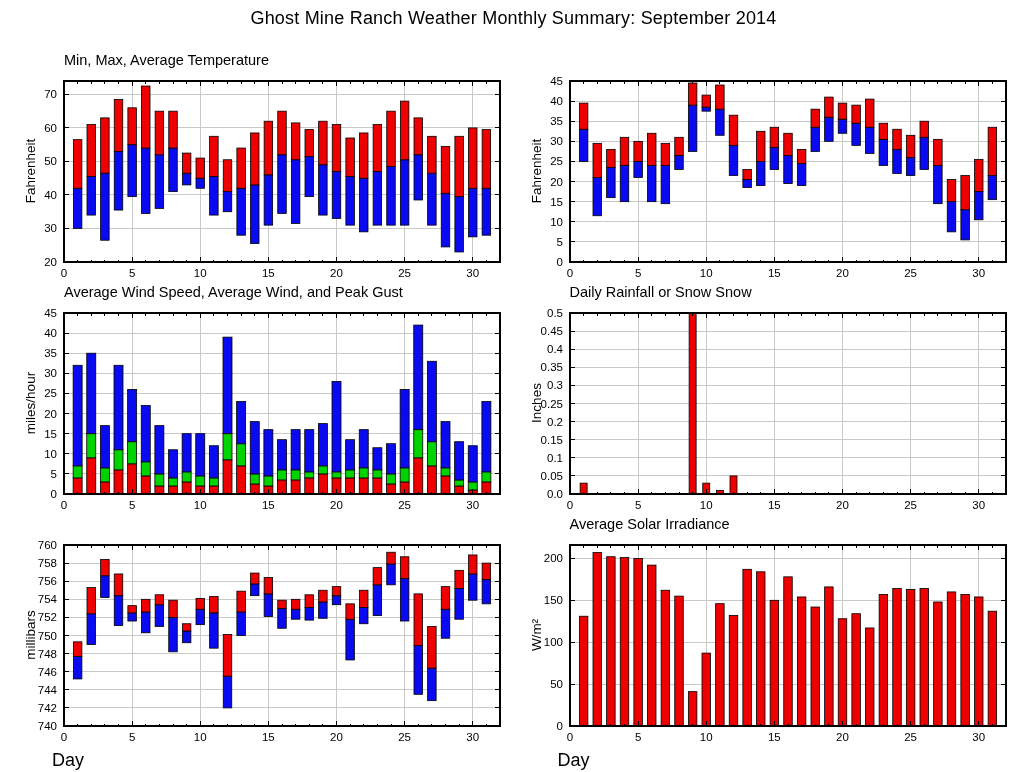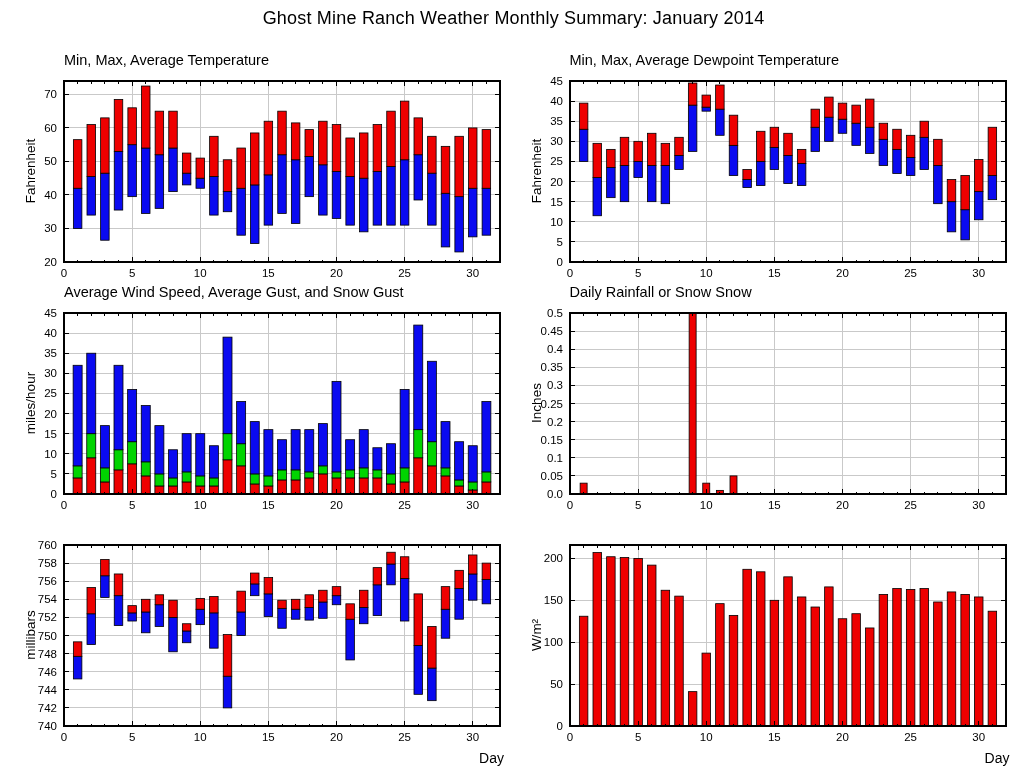--- a/index.html
+++ b/index.html
@@ -4,27 +4,27 @@
 <style>
   html,body{margin:0;padding:0;background:#ffffff;}
   body{width:1027px;height:772px;position:relative;font-family:"Liberation Sans",sans-serif;color:#000;}
   .page-title{position:absolute;top:8px;left:0;width:1027px;text-align:center;font-size:18px;letter-spacing:0.2px;}
   .grid{position:absolute;top:46px;left:8px;width:1011px;height:726px;
         display:grid;grid-template-columns:505.5px 505.5px;grid-template-rows:232px 232px 262px;}
   .cell{position:relative;}
   .chart-title{position:absolute;top:6px;left:56px;width:436px;text-align:left;font-size:14.5px;}
   .ylabel{position:absolute;left:22px;top:125px;transform:translate(-50%,-50%) rotate(-90deg);font-size:13.5px;white-space:nowrap;}
   .plot-svg{position:absolute;top:30px;left:0;width:505px;height:208px;}
-  .xlabel{position:absolute;top:240px;left:60px;width:436px;text-align:right;font-size:14px;}
+  .xlabel{position:absolute;top:240px;left:44px;width:436px;text-align:left;font-size:18px;}
   svg text{font-family:"Liberation Sans",sans-serif;font-size:11.5px;fill:#000;}
 </style>
 </head>
 <body>
 
-<div class="page-title">Ghost Mine Ranch Weather Monthly Summary: January 2014</div>
+<div class="page-title">Ghost Mine Ranch Weather Monthly Summary: September 2014</div>
 
 <div class="grid">
 
   <div class="cell">
     <div class="chart-title">Min, Max, Average Temperature</div>
     <div class="ylabel">Fahrenheit</div>
     <svg class="plot-svg" viewBox="0 0 505 208">
         <line x1="56" y1="186" x2="492" y2="186" stroke="#c9c9c9" stroke-width="1" shape-rendering="crispEdges"></line>
         <line x1="56" y1="152.48148148148147" x2="492" y2="152.48148148148147" stroke="#c9c9c9" stroke-width="1" shape-rendering="crispEdges"></line>
         <line x1="56" y1="118.96296296296296" x2="492" y2="118.96296296296296" stroke="#c9c9c9" stroke-width="1" shape-rendering="crispEdges"></line>
@@ -202,21 +202,20 @@
         <text x="49" y="190" text-anchor="end">20</text>
         <text x="49" y="156.48148148148147" text-anchor="end">30</text>
         <text x="49" y="122.96296296296296" text-anchor="end">40</text>
         <text x="49" y="89.44444444444444" text-anchor="end">50</text>
         <text x="49" y="55.925925925925924" text-anchor="end">60</text>
         <text x="49" y="22.40740740740742" text-anchor="end">70</text>
       </svg>
   </div>
 
   <div class="cell">
-    <div class="chart-title">Min, Max, Average Dewpoint Temperature</div>
     <div class="ylabel">Fahrenheit</div>
     <svg class="plot-svg" viewBox="0 0 505 208">
         <line x1="56" y1="186" x2="492" y2="186" stroke="#c9c9c9" stroke-width="1" shape-rendering="crispEdges"></line>
         <line x1="56" y1="165.88888888888889" x2="492" y2="165.88888888888889" stroke="#c9c9c9" stroke-width="1" shape-rendering="crispEdges"></line>
         <line x1="56" y1="145.77777777777777" x2="492" y2="145.77777777777777" stroke="#c9c9c9" stroke-width="1" shape-rendering="crispEdges"></line>
         <line x1="56" y1="125.66666666666667" x2="492" y2="125.66666666666667" stroke="#c9c9c9" stroke-width="1" shape-rendering="crispEdges"></line>
         <line x1="56" y1="105.55555555555556" x2="492" y2="105.55555555555556" stroke="#c9c9c9" stroke-width="1" shape-rendering="crispEdges"></line>
         <line x1="56" y1="85.44444444444444" x2="492" y2="85.44444444444444" stroke="#c9c9c9" stroke-width="1" shape-rendering="crispEdges"></line>
         <line x1="56" y1="65.33333333333334" x2="492" y2="65.33333333333334" stroke="#c9c9c9" stroke-width="1" shape-rendering="crispEdges"></line>
         <line x1="56" y1="45.22222222222223" x2="492" y2="45.22222222222223" stroke="#c9c9c9" stroke-width="1" shape-rendering="crispEdges"></line>
@@ -405,21 +404,21 @@
         <text x="49" y="109.55555555555556" text-anchor="end">20</text>
         <text x="49" y="89.44444444444444" text-anchor="end">25</text>
         <text x="49" y="69.33333333333334" text-anchor="end">30</text>
         <text x="49" y="49.22222222222223" text-anchor="end">35</text>
         <text x="49" y="29.111111111111114" text-anchor="end">40</text>
         <text x="49" y="9" text-anchor="end">45</text>
       </svg>
   </div>
 
   <div class="cell">
-    <div class="chart-title">Average Wind Speed, Average Gust, and Snow Gust</div>
+    <div class="chart-title">Average Wind Speed, Average Wind, and Peak Gust</div>
     <div class="ylabel">miles/hour</div>
     <svg class="plot-svg" viewBox="0 0 505 208">
         <line x1="56" y1="186" x2="492" y2="186" stroke="#c9c9c9" stroke-width="1" shape-rendering="crispEdges"></line>
         <line x1="56" y1="165.88888888888889" x2="492" y2="165.88888888888889" stroke="#c9c9c9" stroke-width="1" shape-rendering="crispEdges"></line>
         <line x1="56" y1="145.77777777777777" x2="492" y2="145.77777777777777" stroke="#c9c9c9" stroke-width="1" shape-rendering="crispEdges"></line>
         <line x1="56" y1="125.66666666666667" x2="492" y2="125.66666666666667" stroke="#c9c9c9" stroke-width="1" shape-rendering="crispEdges"></line>
         <line x1="56" y1="105.55555555555556" x2="492" y2="105.55555555555556" stroke="#c9c9c9" stroke-width="1" shape-rendering="crispEdges"></line>
         <line x1="56" y1="85.44444444444444" x2="492" y2="85.44444444444444" stroke="#c9c9c9" stroke-width="1" shape-rendering="crispEdges"></line>
         <line x1="56" y1="65.33333333333334" x2="492" y2="65.33333333333334" stroke="#c9c9c9" stroke-width="1" shape-rendering="crispEdges"></line>
         <line x1="56" y1="45.22222222222223" x2="492" y2="45.22222222222223" stroke="#c9c9c9" stroke-width="1" shape-rendering="crispEdges"></line>
@@ -996,20 +995,21 @@
         <text x="49" y="81.4" text-anchor="end">752</text>
         <text x="49" y="63.30000000000001" text-anchor="end">754</text>
         <text x="49" y="45.19999999999999" text-anchor="end">756</text>
         <text x="49" y="27.099999999999994" text-anchor="end">758</text>
         <text x="49" y="9" text-anchor="end">760</text>
       </svg>
     <div class="xlabel">Day</div>
   </div>
 
   <div class="cell">
+    <div class="chart-title">Average Solar Irradiance</div>
     <div class="ylabel">W/m²</div>
     <svg class="plot-svg" viewBox="0 0 505 208">
         <line x1="56" y1="186" x2="492" y2="186" stroke="#c9c9c9" stroke-width="1" shape-rendering="crispEdges"></line>
         <line x1="56" y1="144.10185185185185" x2="492" y2="144.10185185185185" stroke="#c9c9c9" stroke-width="1" shape-rendering="crispEdges"></line>
         <line x1="56" y1="102.20370370370371" x2="492" y2="102.20370370370371" stroke="#c9c9c9" stroke-width="1" shape-rendering="crispEdges"></line>
         <line x1="56" y1="60.30555555555556" x2="492" y2="60.30555555555556" stroke="#c9c9c9" stroke-width="1" shape-rendering="crispEdges"></line>
         <line x1="56" y1="18.40740740740742" x2="492" y2="18.40740740740742" stroke="#c9c9c9" stroke-width="1" shape-rendering="crispEdges"></line>
         <line x1="124.125" y1="5" x2="124.125" y2="186" stroke="#c9c9c9" stroke-width="1" shape-rendering="crispEdges"></line>
         <line x1="192.25" y1="5" x2="192.25" y2="186" stroke="#c9c9c9" stroke-width="1" shape-rendering="crispEdges"></line>
         <line x1="260.375" y1="5" x2="260.375" y2="186" stroke="#c9c9c9" stroke-width="1" shape-rendering="crispEdges"></line>

